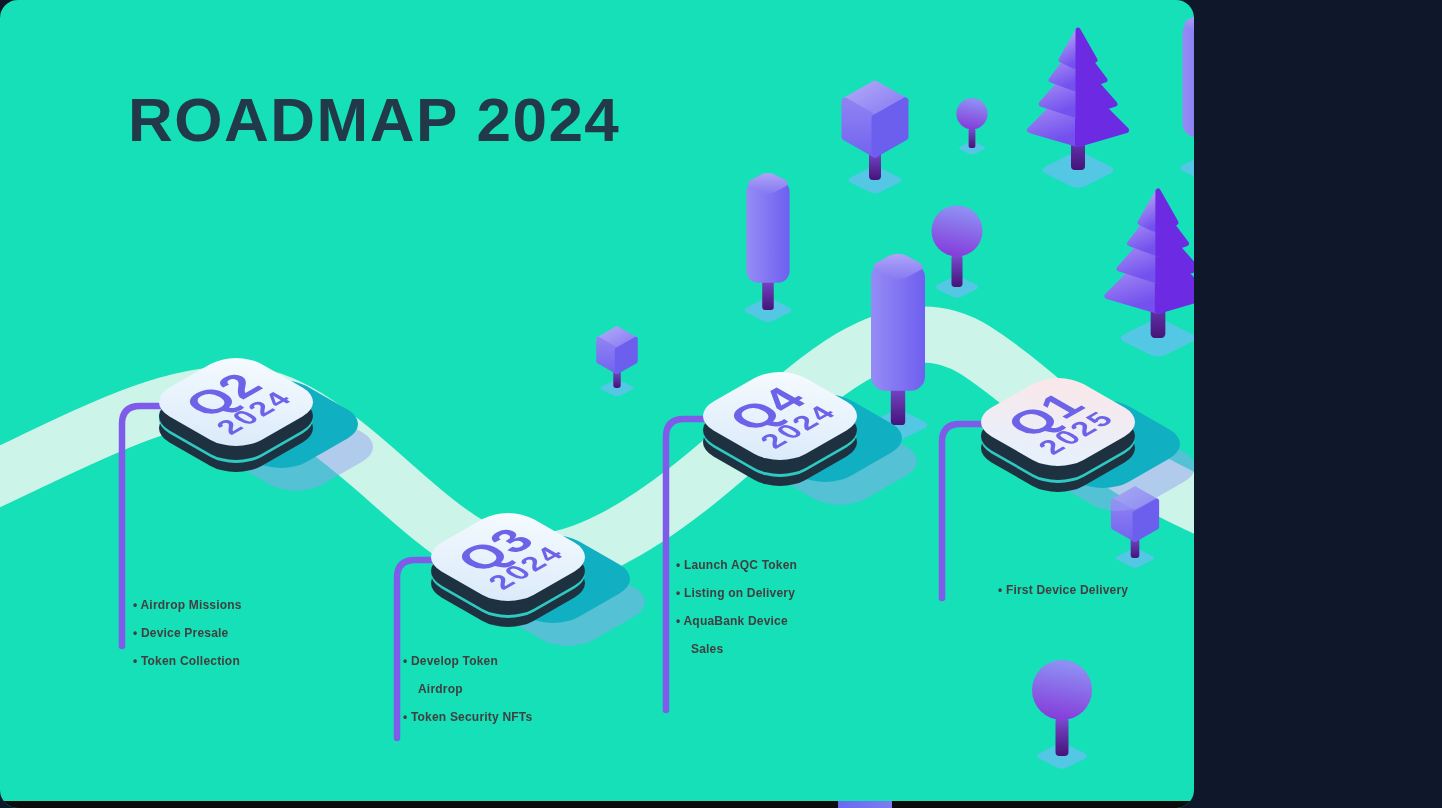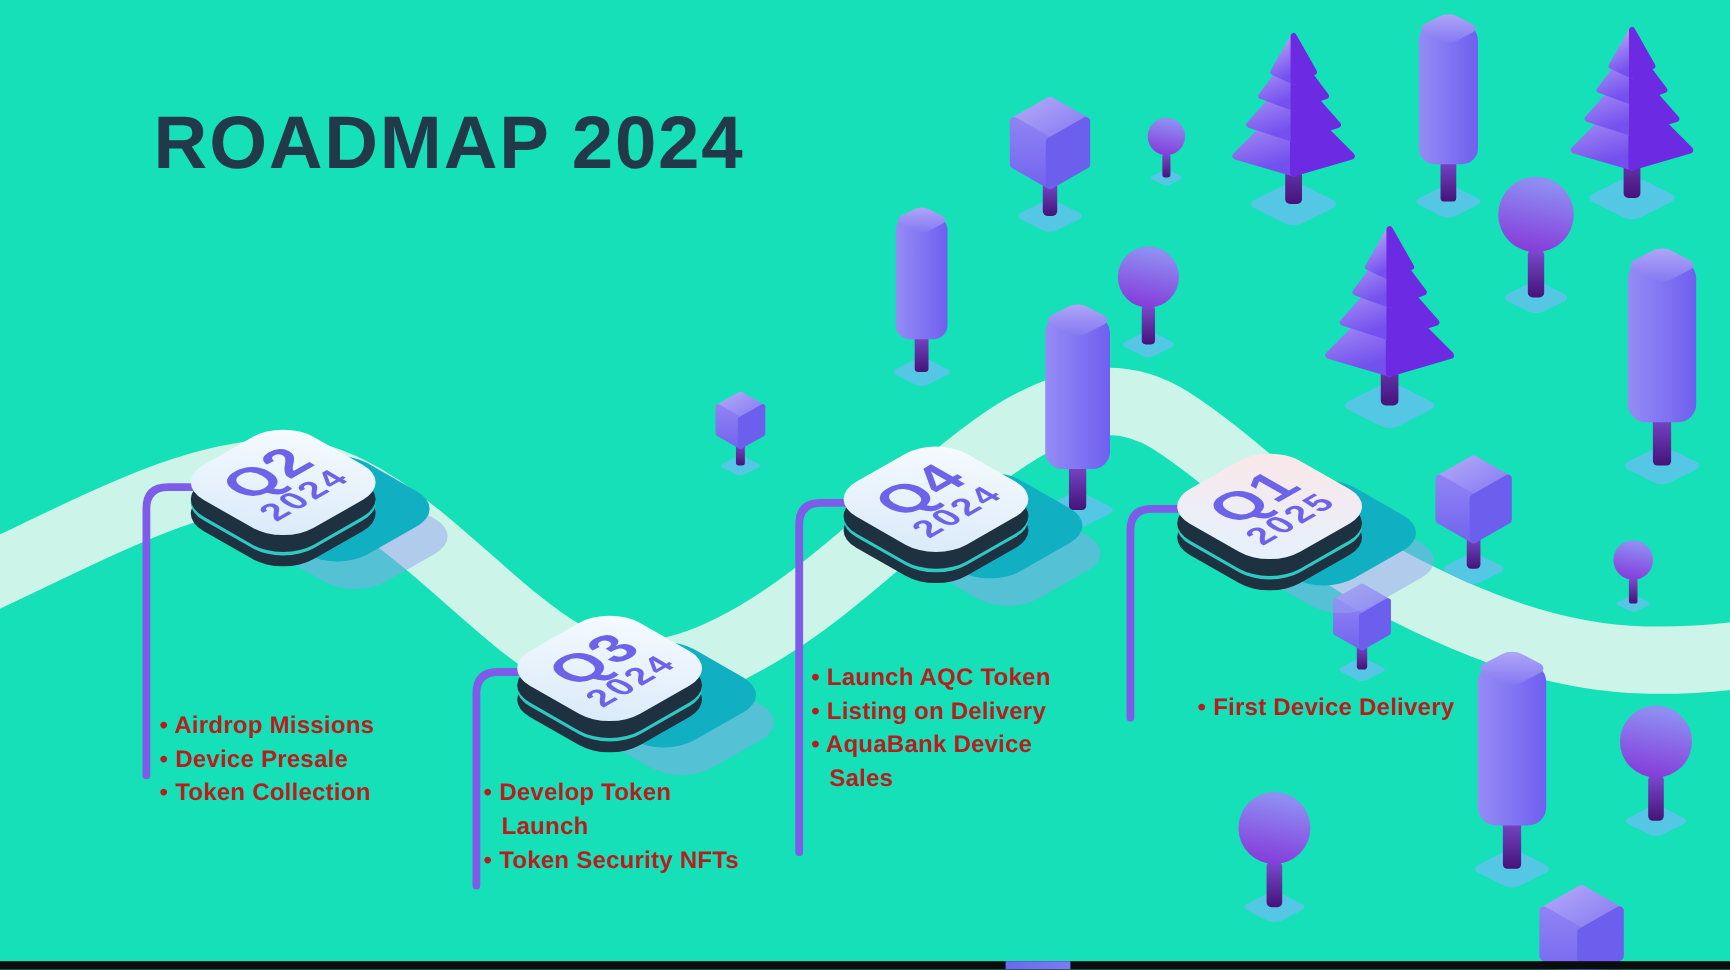--- a/index.html
+++ b/index.html
@@ -1,37 +1,37 @@
 <!DOCTYPE html>
 <html><head>
 <meta charset="utf-8">
 <style>
   html,body{margin:0;padding:0;background:#0f172a;}
-  .stage{position:relative;width:1442px;height:808px;overflow:hidden;background:#15e0b8;
-         font-family:"Liberation Sans","DejaVu Sans",sans-serif;}
+  .stage{position:relative;width:1194px;height:808px;overflow:hidden;background:#15e0b8;
+         font-family:"Liberation Sans","DejaVu Sans",sans-serif;border-radius:18px;}
   .scene-svg{position:absolute;left:0;top:0;}
   .title{position:absolute;left:128px;top:84px;font-size:62px;font-weight:800;
          color:#22394a;letter-spacing:1.5px;white-space:nowrap;}
   
   .badge{position:absolute;width:0;height:0;}
   .layer{position:absolute;left:-65px;top:-65px;width:130px;height:130px;border-radius:36px;}
   .lav{transform:translate(60px,45px) scaleY(.57) rotate(45deg);background:rgba(150,162,240,.5);}
   .cyan{transform:translate(45px,22px) scaleY(.57) rotate(45deg);background:#11afc2;}
   .dark-bottom{transform:translate(0,26px) scaleY(.57) rotate(45deg);background:#1d3140;}
   .teal-line{transform:translate(0,17px) scaleY(.57) rotate(45deg);background:#2ecac2;}
   .dark-main{transform:translate(0,14px) scaleY(.57) rotate(45deg);background:#1d3140;}
   .face{transform:scaleY(.57) rotate(45deg);background:linear-gradient(145deg,#f4fafe 10%,#dcebfa 90%);}
   .badge.pink .face{background:linear-gradient(145deg,#fbe7e8 5%,#e8f0fb 80%);}
   .label{position:absolute;left:-65px;top:-65px;width:130px;height:130px;
          transform:scaleY(.57) rotate(45deg);display:flex;align-items:center;justify-content:center;}
   .rot{transform:rotate(-90deg);text-align:center;color:#6c63e9;font-weight:800;white-space:nowrap;}
   .rot .q{font-size:58px;line-height:52px;letter-spacing:1px;}
   .rot .y{font-size:35px;line-height:36px;letter-spacing:3px;}
   
-  .mlist{position:absolute;color:#b91c1c;font-size:20px;font-weight:bold;line-height:28px;letter-spacing:.2px;}
+  .mlist{position:absolute;color:#404040;font-size:12px;font-weight:bold;line-height:28px;letter-spacing:.2px;}
   .mlist .cont{padding-left:15px;}
   
   .bottom-bar{position:absolute;left:0;bottom:0;width:1442px;height:7px;background:#0c0c0c;}
   .bar-accent{position:absolute;left:838px;bottom:0;width:54px;height:7px;
               background:linear-gradient(90deg,#6a6aee,#7d7af2);}
 </style>
 </head>
 <body>
 
 <div class="stage">
@@ -197,21 +197,21 @@
       <div>
         <div class="first">• Device Presale</div>
       </div>
       <div>
         <div class="first">• Token Collection</div>
       </div>
     </div>
   <div class="mlist" style="left:403px;top:647px;">
       <div>
         <div class="first">• Develop Token</div>
-        <div class="cont">Launch</div>
+        <div class="cont">Airdrop</div>
       </div>
       <div>
         <div class="first">• Token Security NFTs</div>
       </div>
     </div>
   <div class="mlist" style="left:676px;top:551px;">
       <div>
         <div class="first">• Launch AQC Token</div>
       </div>
       <div>

